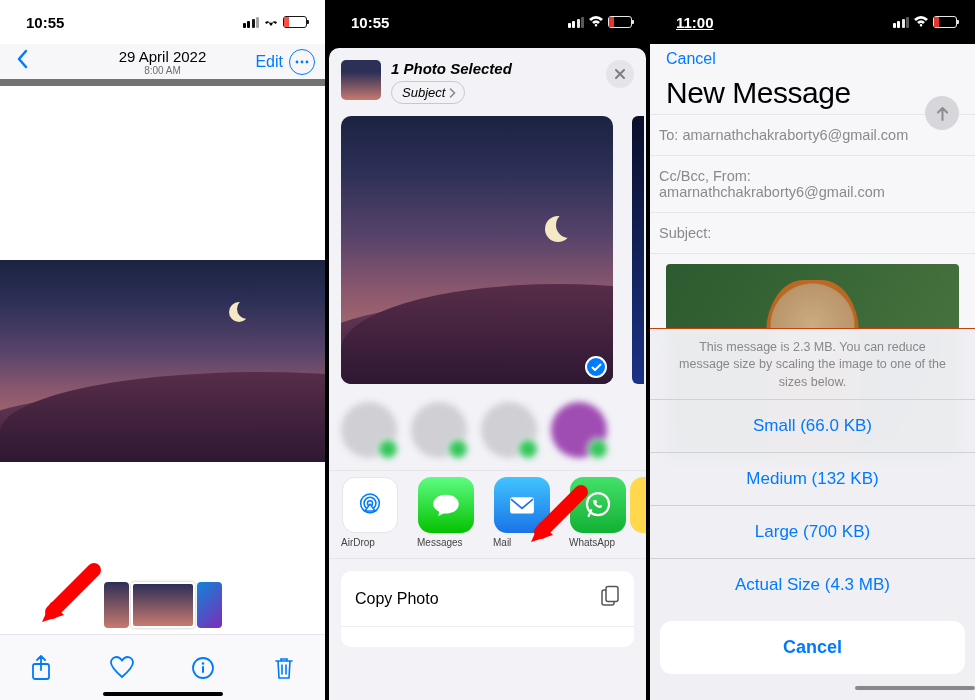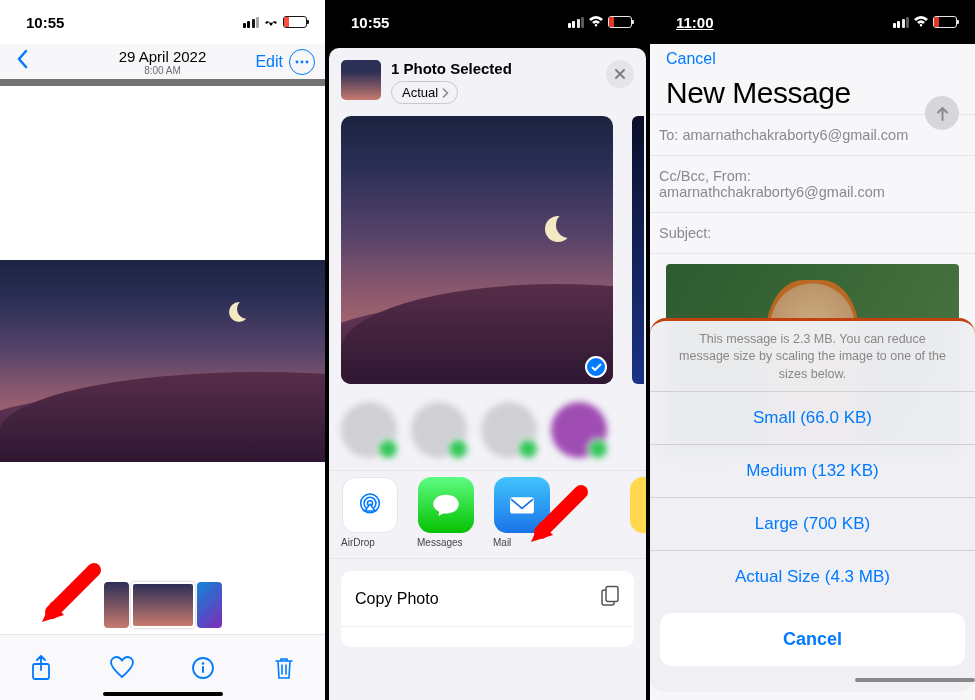--- a/index.html
+++ b/index.html
@@ -54,21 +54,21 @@
   .home-ind.light { background:#888; }
 
   .arrow { position:absolute; color:#ff0000; }
   .arrow svg { display:block; }
 
   
   .p2 { background:#000; }
   .p2-sheet { background:#f2f2f7; border-radius:10px 10px 0 0; margin:4px 4px 0 4px; height:660px; overflow:hidden; position:relative; }
   .p2-head { display:flex; align-items:flex-start; padding:12px 12px 8px 12px; gap:10px; }
   .p2-thumb { width:40px; height:40px; border-radius:5px; background: linear-gradient(to bottom, #2c2f56 30%, #c77a6f); }
-  .p2-headtext { flex:1; }
+  .p2-headtext { flex:1;font-style:italic; }
   .p2-headtext .t { font-weight:600; font-size:15px; }
   .p2-options { display:inline-flex; align-items:center; gap:4px; border:1px solid #c7c7cc; border-radius:16px; padding:3px 8px 3px 10px; margin-top:4px; font-size:13px; color:#000; }
   .p2-close { width:28px; height:28px; border-radius:50%; background:#e4e4e9; color:#7e7e85; display:flex; align-items:center; justify-content:center; font-size:16px; }
 
   .p2-preview { margin: 4px 12px 0 12px; position:relative; }
   .p2-bigimg { width:272px; height:268px; border-radius:10px; background: linear-gradient(to bottom, #1c2341 0%, #2c2f56 20%, #57436a 45%, #8b586e 65%, #c77a6f 100%); position:relative; overflow:hidden; }
   .p2-bigimg .moon{right:42px; top:100px; width:26px;height:26px;}
   .p2-bigimg .moon::before { box-shadow: 11px -4px 0 0 #f5e9c4 inset; }
   .p2-bigimg .dune { height:110px; }
   .p2-bigimg .dune.d2 { height:90px; }
@@ -101,21 +101,21 @@
   .p3 .status { background:#000; color:#fff;text-decoration:underline; }
   .p3-nav { padding:0 16px 4px 16px; background:#f7f7f9; }
   .p3-cancel { color:#007aff; font-size:16px; padding:6px 0 8px 0; display:inline-block; }
   .p3-title { font-size:30px; font-weight:400; letter-spacing:-.5px; }
   .p3-send { position:absolute; right:16px; top:96px; width:34px; height:34px; border-radius:50%; background:#d7d7db; display:flex; align-items:center; justify-content:center; color:#8b8b90; }
   .p3-row { padding:12px 9px; border-top:1px solid #e5e5ea; font-size:14.5px; color:#8a8a8e; }
   .p3-row .v { color:#8a8a8e; }
   .p3-photo { margin:10px 16px 0 16px; height:195px; border-radius:4px; background: linear-gradient(120deg,#2d5a2f, #4a7740); position:relative; overflow:hidden; }
   .p3-photo::after{content:"";position:absolute;left:34%;top:8%;width:32%;height:90%;background:radial-gradient(circle at 50% 26%,#e6b98e 0%,#d39d74 30%,rgba(0,0,0,0) 31%),linear-gradient(#d36b20,#b5551a);border-radius:40% 40% 6% 6%/30% 30% 6% 6%;opacity:.85;}
 
-  .p3-overlay { position:absolute; bottom:8px; left:0; right:0; background:rgba(239,239,244,.97); backdrop-filter:blur(8px); border-top:3px solid #c2410c;border-radius:16px; }
+  .p3-overlay { position:absolute; bottom:0; left:0; right:0; background:rgba(239,239,244,.97); backdrop-filter:blur(8px); border-top:1px solid #c2410c; }
   .p3-msg { text-align:center; color:#888; font-size:12.5px; padding:10px 28px 8px 28px; line-height:1.4; }
   .p3-opt { text-align:center; color:#007aff; font-size:17px; padding:16px 0; border-top:1px solid #d0d0d5; }
   .p3-cancel-btn { margin:10px 10px 0 10px; background:#fff; border-radius:12px; text-align:center; color:#007aff; font-size:18px; font-weight:600; padding:16px 0; }
 
 </style>
 </head>
 <body>
 
 <div class="phone">
   <div class="status">
@@ -218,21 +218,21 @@
           <i></i>
         </span>
     </div>
   </div>
   <div class="p2-sheet">
     <div class="p2-head">
       <div class="p2-thumb"></div>
       <div class="p2-headtext">
         <div class="t">1 Photo Selected</div>
         <div class="p2-options">
-          <span>Actual</span>
+          <span>Subject</span>
           <svg width="7" height="10" viewBox="0 0 7 10">
               <path d="M1.5 1 L5.5 5 L1.5 9" stroke="#8a8a8e" stroke-width="1.6" fill="none" stroke-linecap="round"></path>
             </svg>
         </div>
       </div>
       <div class="p2-close">
         <svg width="12" height="12" viewBox="0 0 12 12">
             <path d="M2 2 L10 10 M10 2 L2 10" stroke="#7e7e85" stroke-width="2" stroke-linecap="round"></path>
           </svg>
       </div>
@@ -278,20 +278,30 @@
         <div class="lbl">Messages</div>
       </div>
       <div class="app">
         <div class="box mail">
           <svg viewBox="0 0 40 40">
               <rect x="6" y="11" width="28" height="19" rx="3" fill="#fff"></rect>
               <path d="M7 13 L20 24 L33 13" stroke="#1a73e8" stroke-width="2" fill="none"></path>
             </svg>
         </div>
         <div class="lbl">Mail</div>
+      </div>
+      <div class="app">
+        <div class="box whatsapp">
+          <svg viewBox="0 0 40 40">
+              <circle cx="20" cy="19" r="13" fill="none" stroke="#fff" stroke-width="2.6"></circle>
+              <path d="M9 33 L12 26" stroke="#fff" stroke-width="2.6" stroke-linecap="round"></path>
+              <path d="M15 14 C14 15 14 18 17 21 C20 24 23 24 24 23 L25 21 L22 20 L21 21 C20 21 18 19 18 18 L19 17 L18 14 Z" fill="#fff"></path>
+            </svg>
+        </div>
+        <div class="lbl">WhatsApp</div>
       </div>
       <div class="extra-app"></div>
     </div>
     <div class="p2-actions">
       <div class="action-row">
         <span>Copy Photo</span>
         <span class="ric">
           <svg width="20" height="22" viewBox="0 0 20 22">
               <rect x="2" y="5" width="12" height="15" rx="2" stroke="#555" stroke-width="1.5" fill="none"></rect>
               <rect x="6" y="1.5" width="12" height="15" rx="2" stroke="#555" stroke-width="1.5" fill="#fff"></rect>

